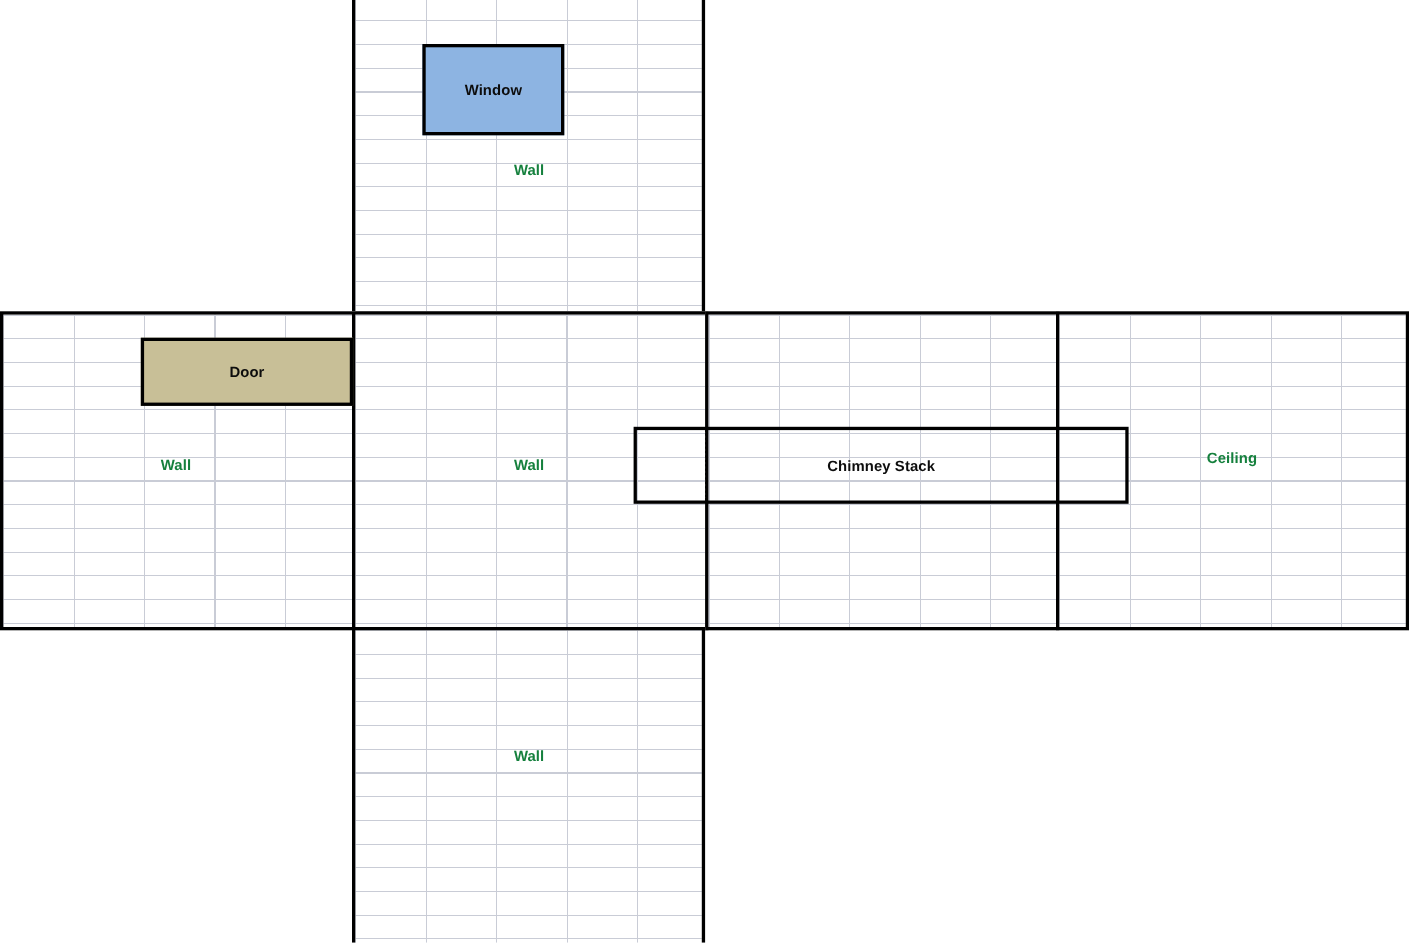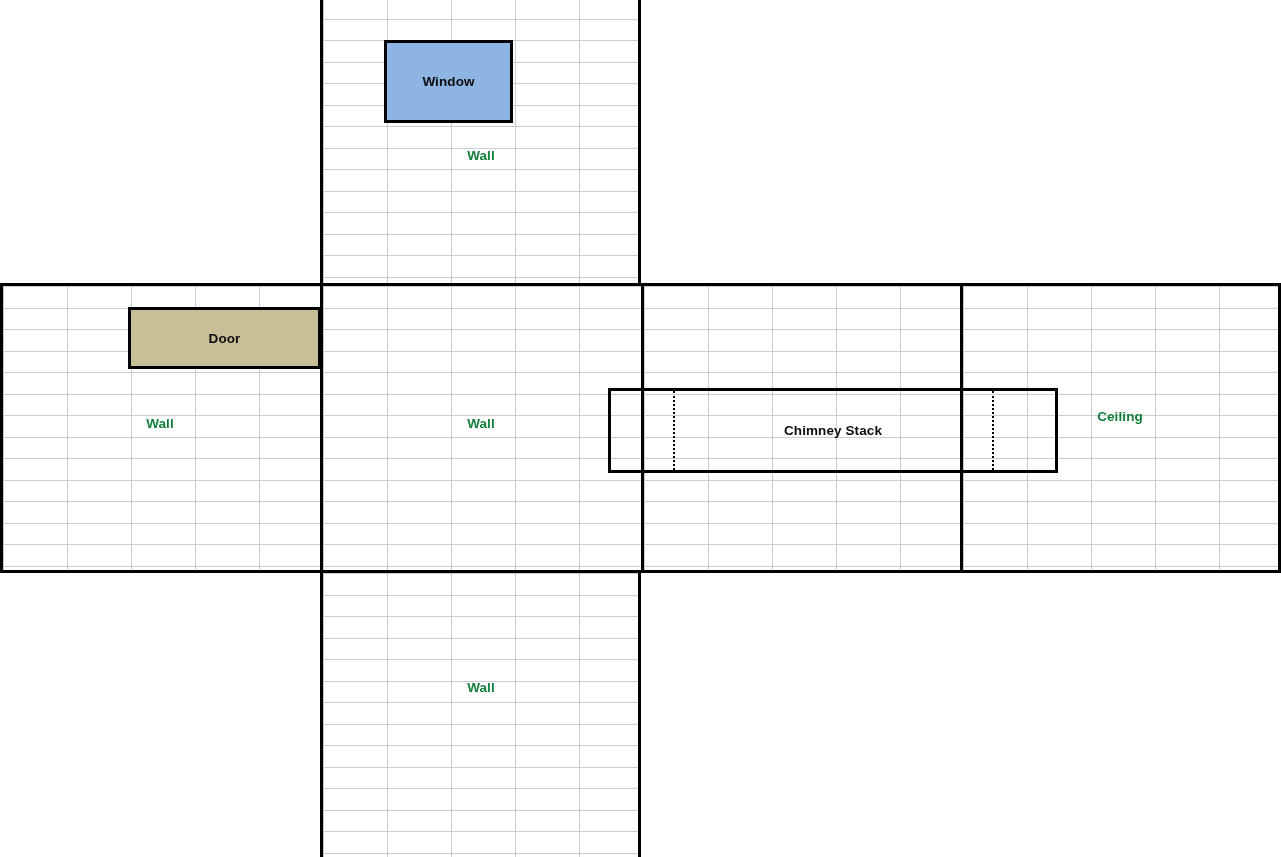--- a/index.html
+++ b/index.html
@@ -119,24 +119,24 @@
   .feature-door {
     left: 128px;
     top: 307px;
     width: 193px;
     height: 62px;
     background-color: #c8bf97;
   }
 
   
   .feature-chimney {
-    left: 608px;
+    left: 576px;
     top: 388px;
     width: 450px;
-    height: 85px;
+    height: 70px;
     background-color: transparent;
     z-index: 7;
   }
   
   .chimney-seam {
     position: absolute;
     top: 0;
     bottom: 0;
     width: 0;
     border-left: 2px dotted #000000;

